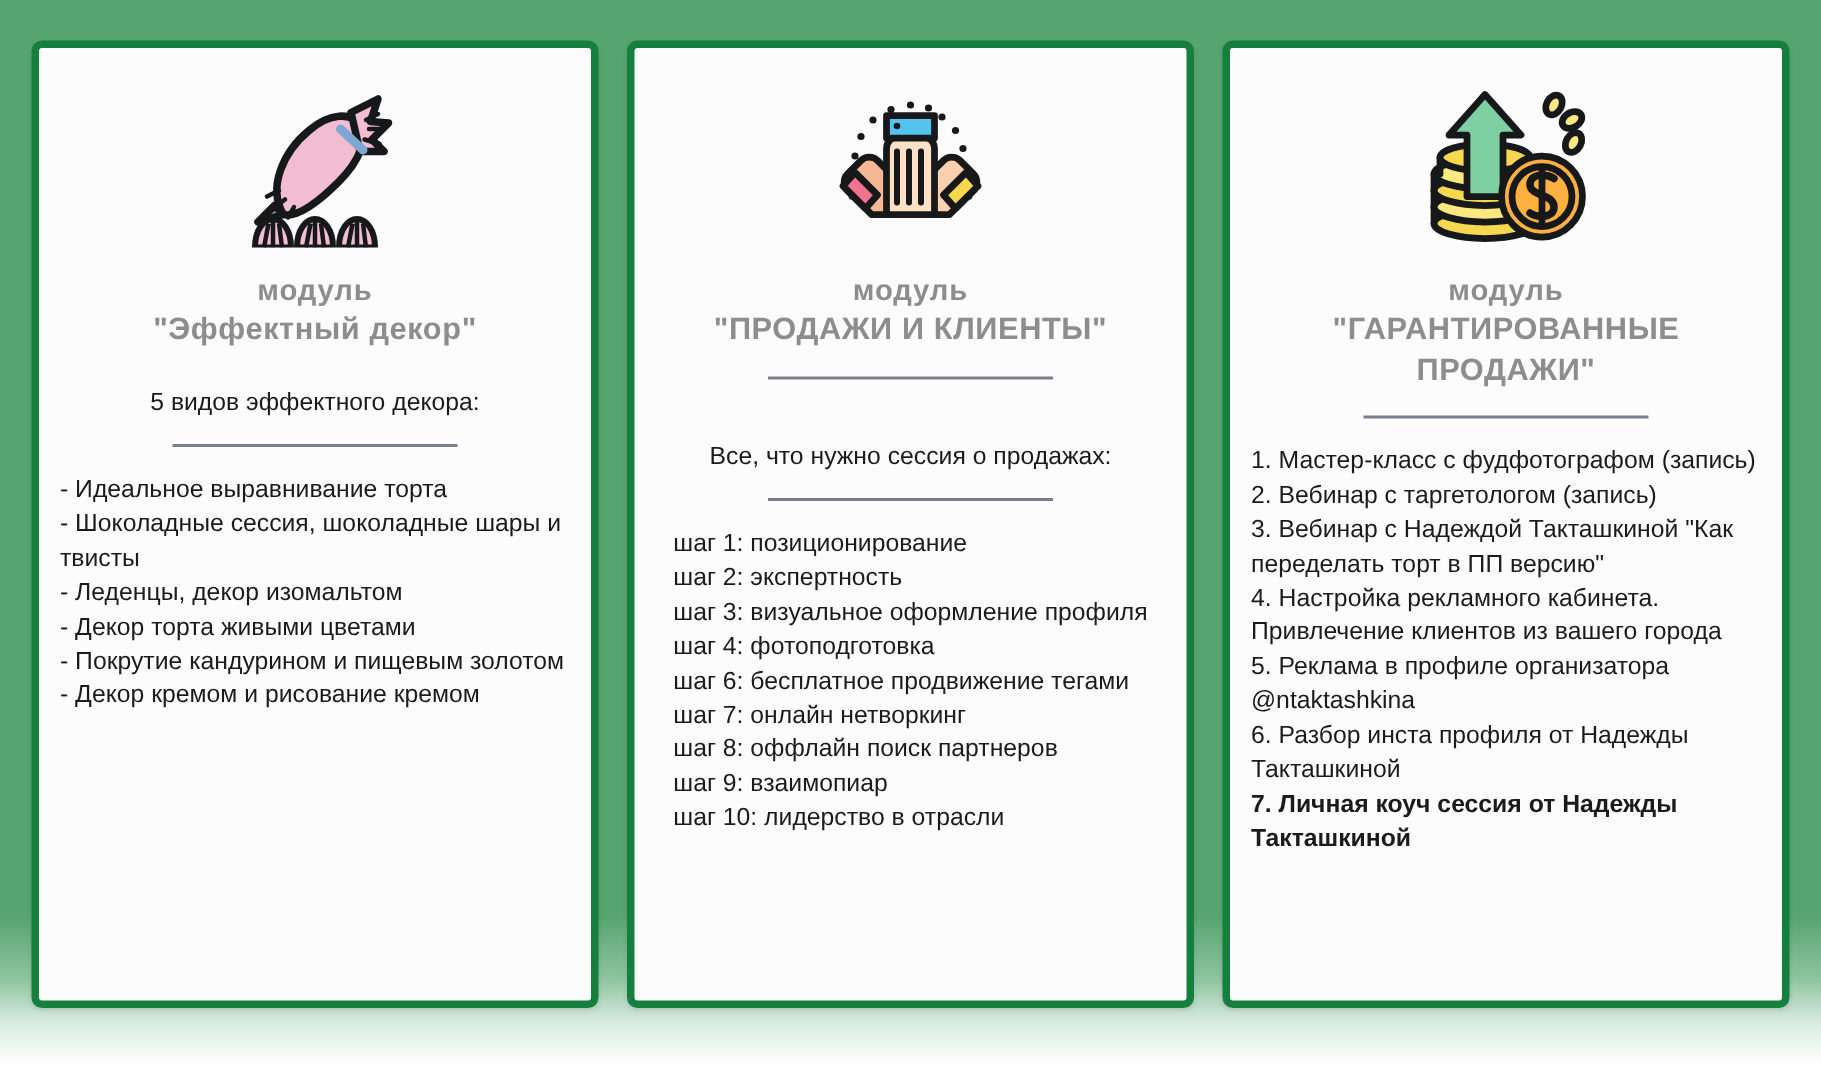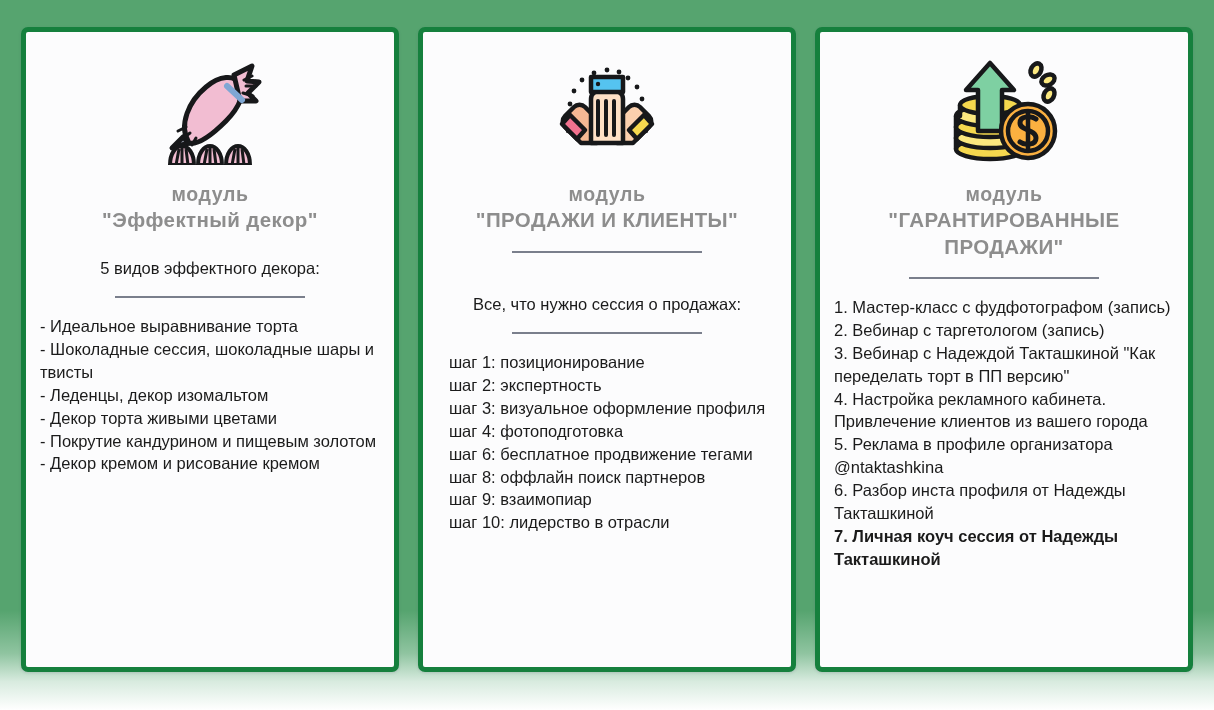--- a/index.html
+++ b/index.html
@@ -197,20 +197,21 @@
     <div class="module-title">"ПРОДАЖИ И КЛИЕНТЫ"</div>
     <div class="divider"></div>
     <div class="card-sub">Все, что нужно сессия о продажах:</div>
     <div class="divider"></div>
     <ul class="list">
       <li>шаг 1: позиционирование</li>
       <li>шаг 2: экспертность</li>
       <li>шаг 3: визуальное оформление профиля</li>
       <li>шаг 4: фотоподготовка</li>
       <li>шаг 6: бесплатное продвижение тегами</li>
+      <li>шаг 7: онлайн нетворкинг</li>
       <li>шаг 8: оффлайн поиск партнеров</li>
       <li>шаг 9: взаимопиар</li>
       <li>шаг 10: лидерство в отрасли</li>
     </ul>
   </div>
 
   <div class="card">
     <div class="icon-wrap">
       <svg width="116" height="112" viewBox="0 0 116 112">
         <g stroke="#17181a" stroke-width="4.5" stroke-linejoin="round" stroke-linecap="round">

